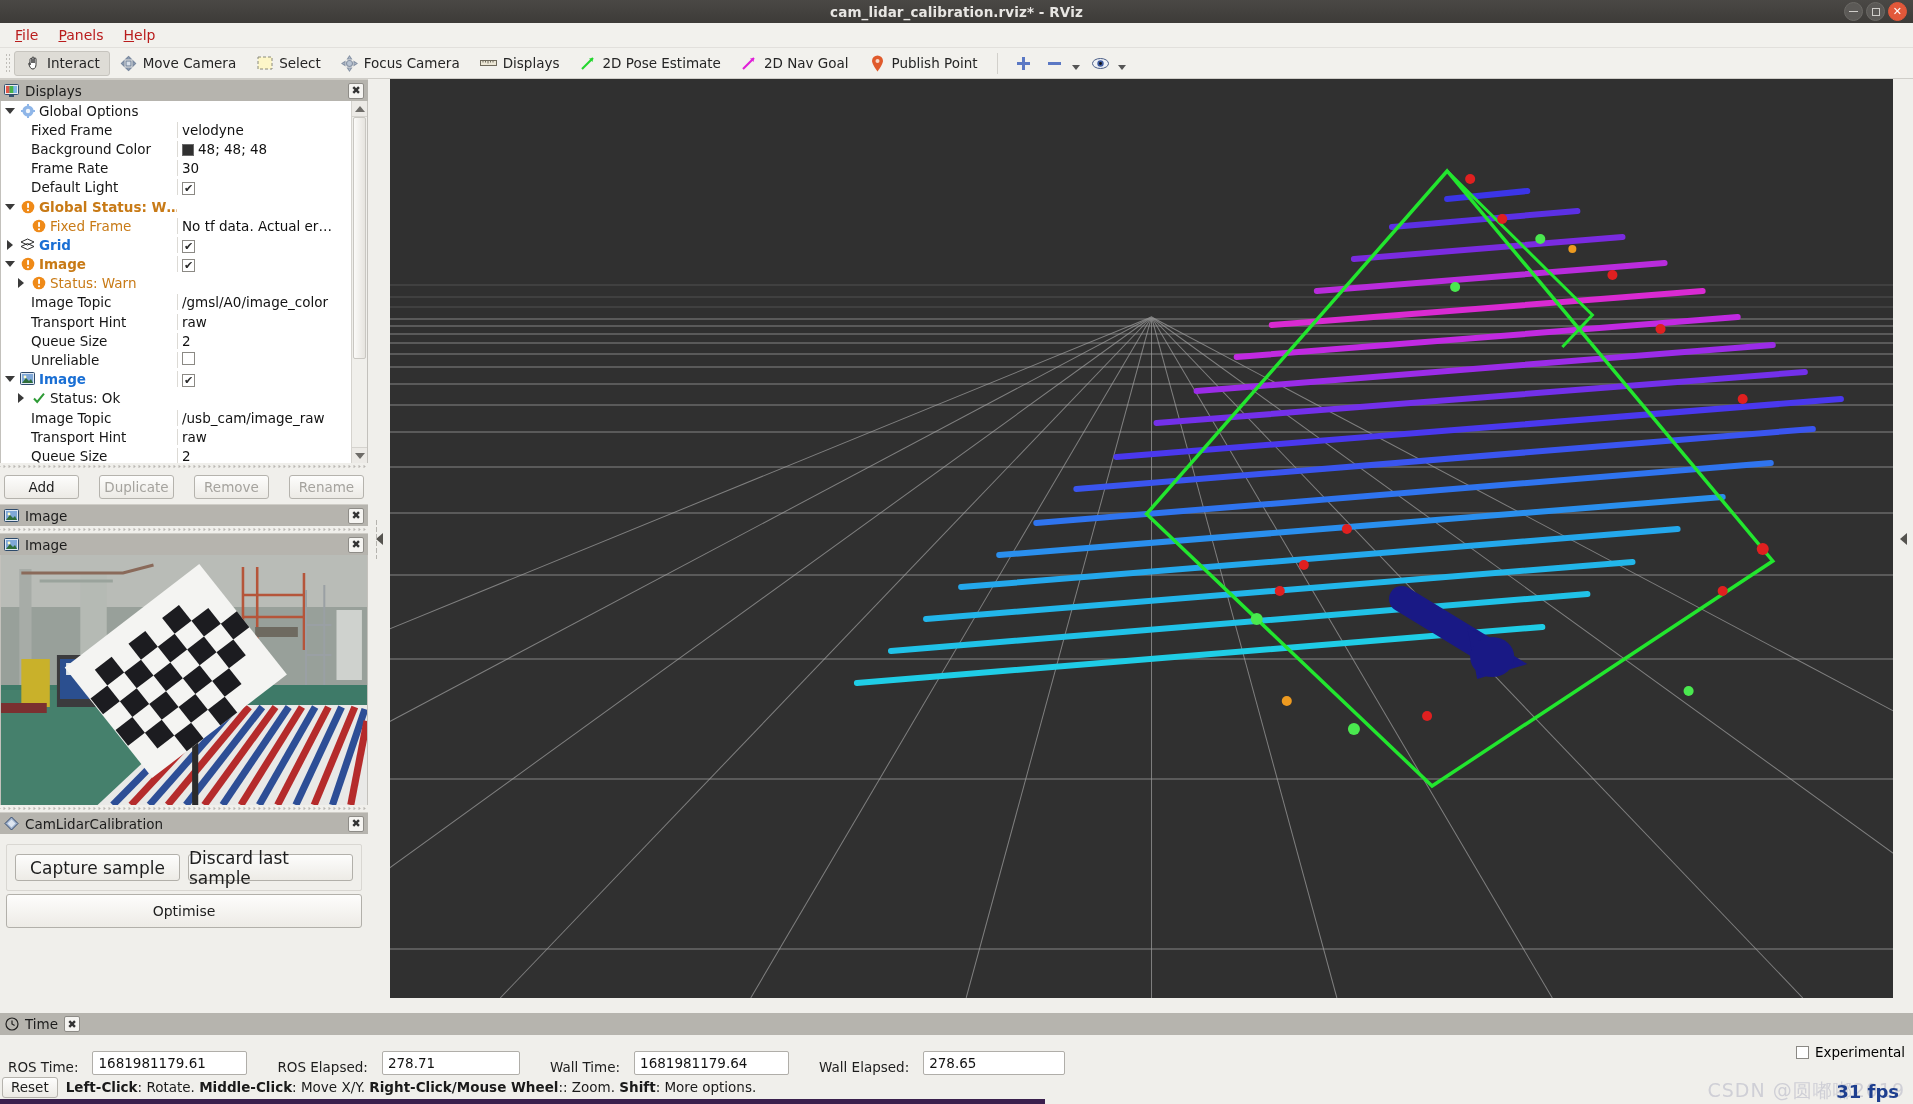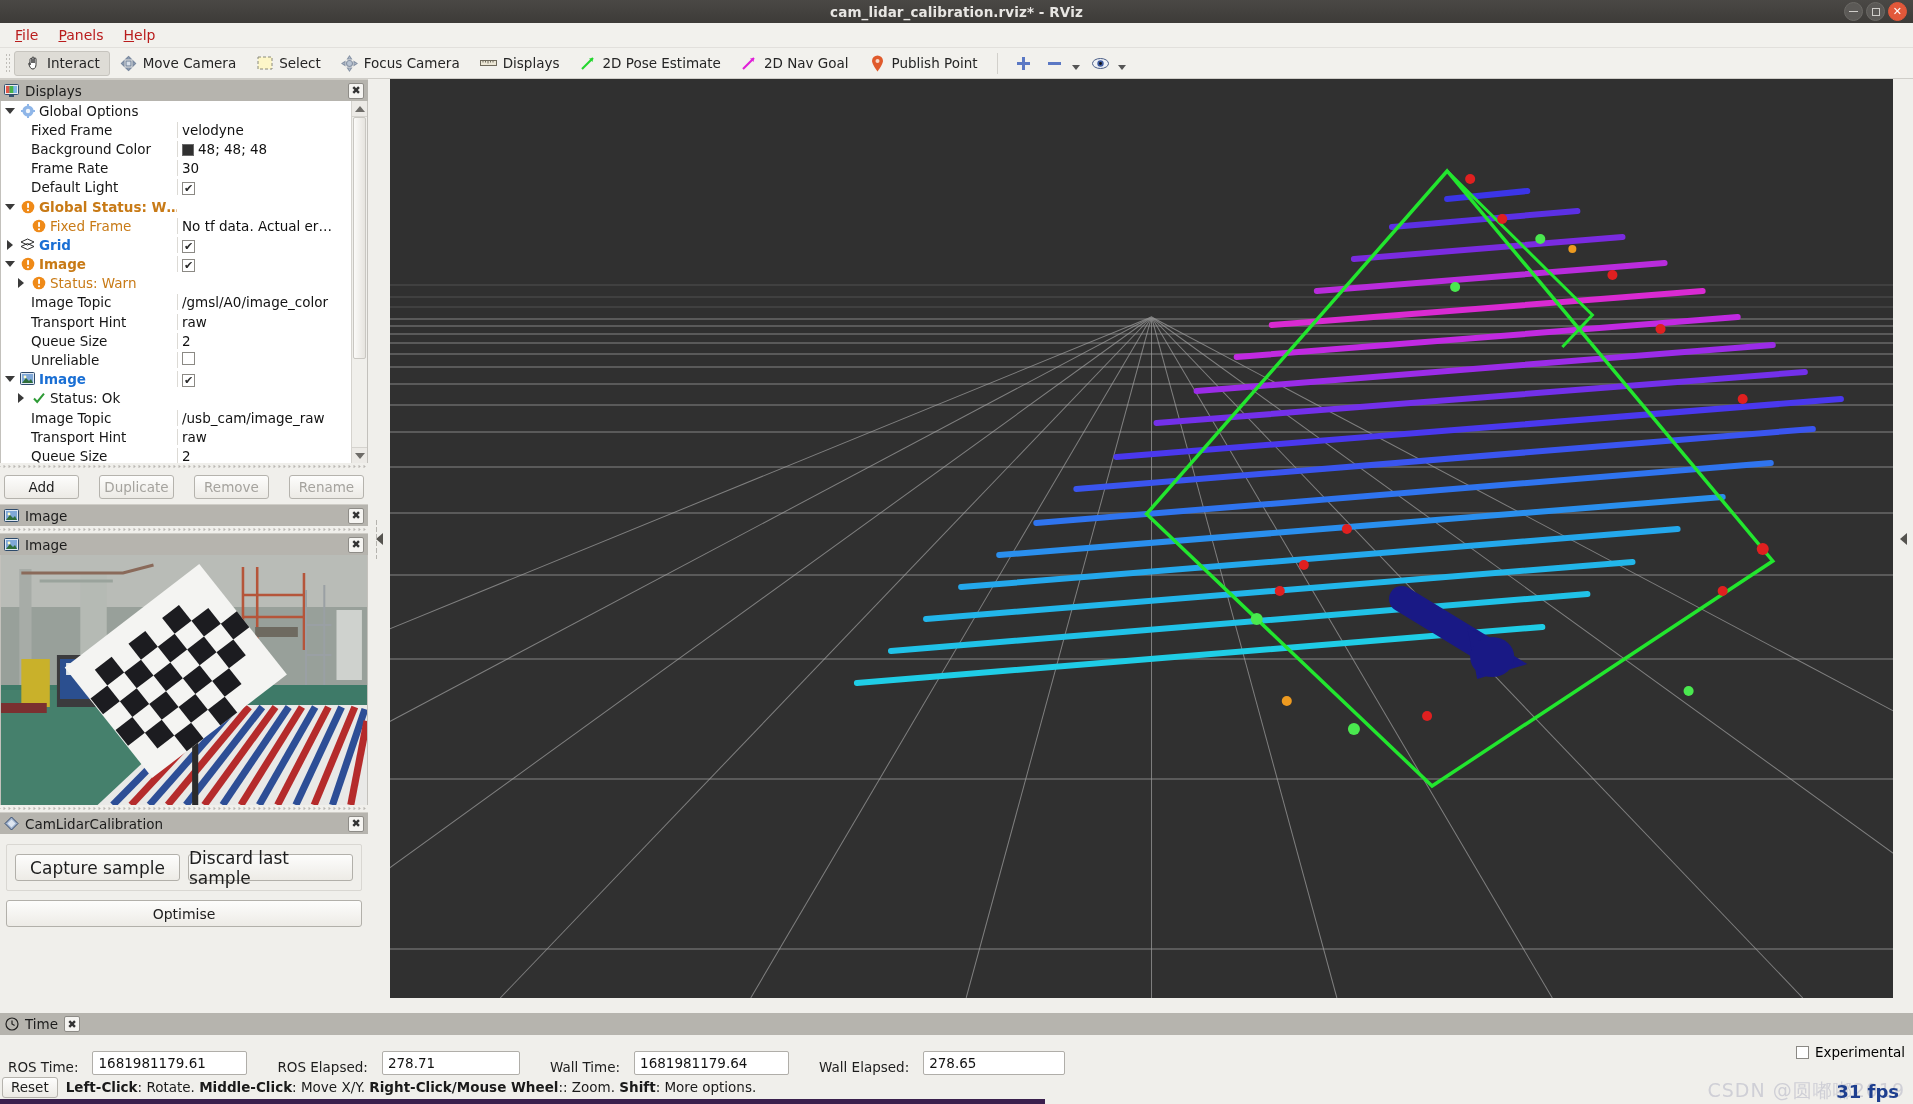--- a/index.html
+++ b/index.html
@@ -155,21 +155,21 @@
            background: #6f7570; }
 
   
   .clc-body { padding: 10px 6px 6px 6px; }
   .clc-group { border: 1px solid #d9d7d2; border-radius: 2px;
                padding: 9px 8px; display:flex; gap: 8px; }
   .clc-btn { flex: 1; height: 27px; font-size: 17px;
              background: linear-gradient(to bottom,#fdfdfc,#edebe6);
              border: 1px solid #b2b0aa; border-radius: 3px;
              display:flex;align-items:center;justify-content:center; color:#1d1d1d; }
-  .clc-opt { margin-top: 9px; height: 27px; width: 100%; font-size: 14px;
+  .clc-opt { margin-top: 3px; height: 34px; width: 100%; font-size: 14px;
              background: linear-gradient(to bottom,#fdfdfc,#edebe6);
              border: 1px solid #b2b0aa; border-radius: 3px;
              display:flex;align-items:center;justify-content:center; color:#1d1d1d; }
 
   
   .viewport { flex: 1; background: #303030; position: relative; overflow: hidden; }
 
   
   .bottom { position: absolute; left: 0; bottom: 0; width: 1913px;
             background: #f0efeb; }

